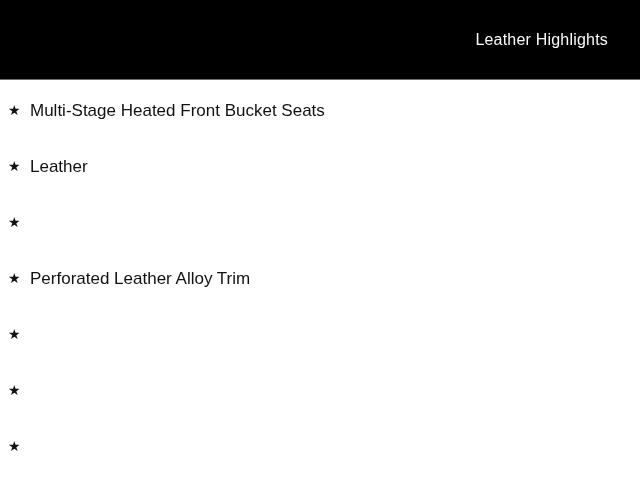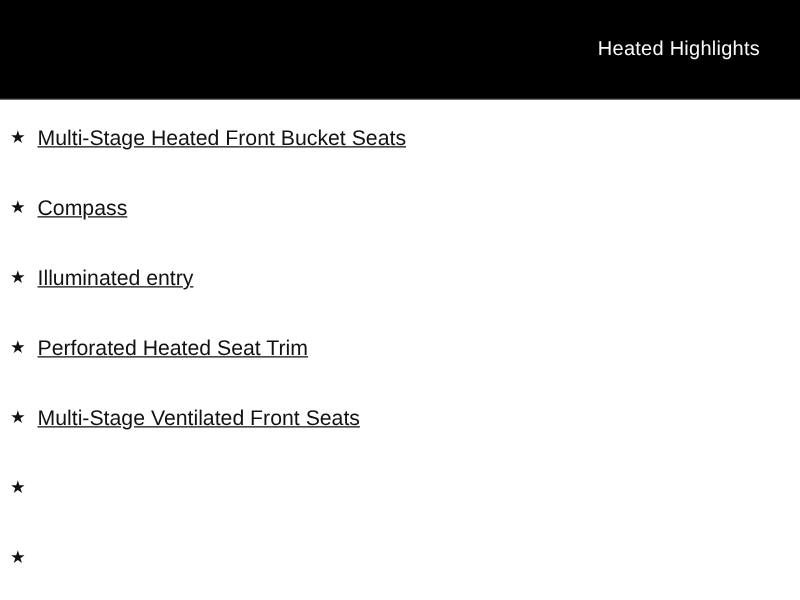--- a/index.html
+++ b/index.html
@@ -46,50 +46,47 @@
     color: #111111;
     width: 22px;
     flex: 0 0 22px;
     position: relative;
     top: -1px;
   }
   .item-label {
     font-size: 17px;
     color: #111111;
     white-space: nowrap;
-    text-decoration: underline;
   }
 </style>
 </head>
 <body>
 
 <div class="header">
-  <span class="header-title">Heated Highlights</span>
+  <span class="header-title">Leather Highlights</span>
 </div>
 
 <ul class="highlights-list">
   <li class="highlight-row">
     <span class="star">★</span>
     <span class="item-label">Multi-Stage Heated Front Bucket Seats</span>
   </li>
   <li class="highlight-row">
     <span class="star">★</span>
-    <span class="item-label">Compass</span>
+    <span class="item-label">Leather</span>
   </li>
   <li class="highlight-row">
     <span class="star">★</span>
-    <span class="item-label">Illuminated entry</span>
   </li>
   <li class="highlight-row">
     <span class="star">★</span>
-    <span class="item-label">Perforated Heated Seat Trim</span>
+    <span class="item-label">Perforated Leather Alloy Trim</span>
   </li>
   <li class="highlight-row">
     <span class="star">★</span>
-    <span class="item-label">Multi-Stage Ventilated Front Seats</span>
   </li>
   <li class="highlight-row">
     <span class="star">★</span>
   </li>
   <li class="highlight-row">
     <span class="star">★</span>
   </li>
 </ul>
 
 </body></html>

